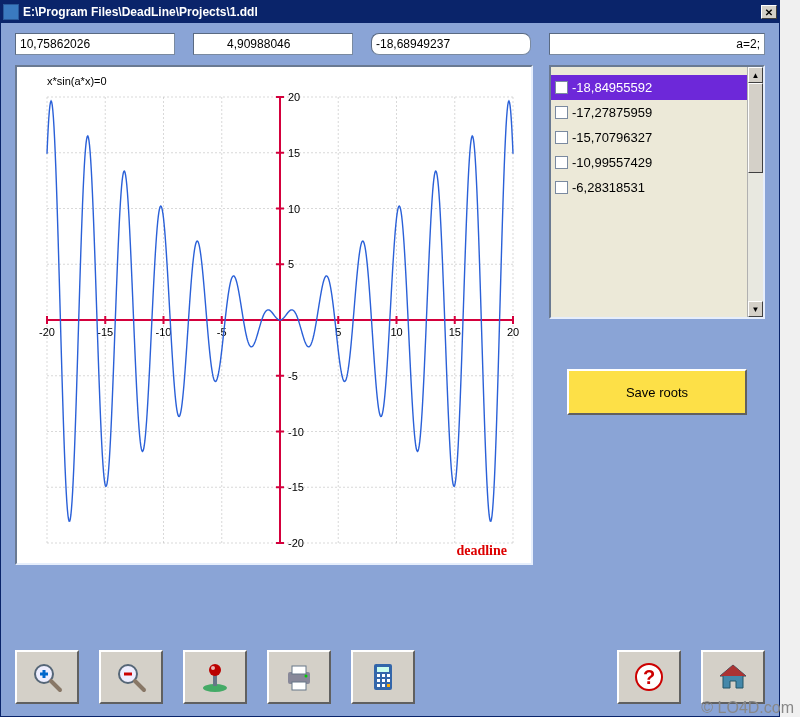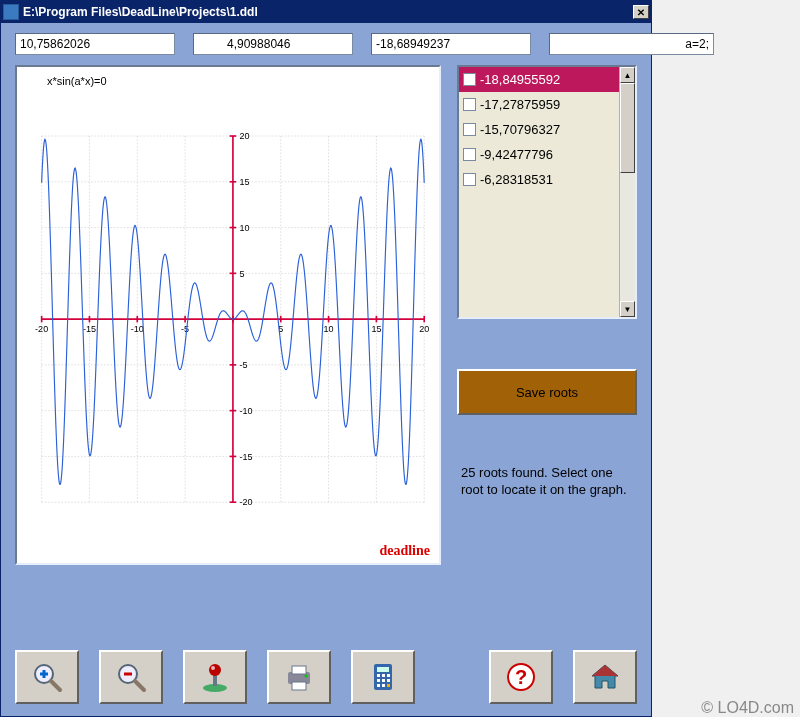--- a/index.html
+++ b/index.html
@@ -6,21 +6,21 @@
   body {
     margin: 0;
     font-family: Tahoma, Arial, sans-serif;
     font-size: 11px;
     background: #f0f0f0;
     width: 800px;
     height: 717px;
     overflow: hidden;
   }
   .window {
-    width: 652px;
+    width: 780px;
     height: 717px;
     border: 1px solid #0a246a;
     background: #8aa4d6;
     display: flex;
     flex-direction: column;
   }
   .titlebar {
     height: 22px;
     background: linear-gradient(#0a246a, #a6caf0);
     background: #0a246a;
@@ -70,21 +70,21 @@
     background: #fff;
     border: 1px solid #7a8aa0;
     border-top-color: #5a6a82;
     border-left-color: #5a6a82;
     padding: 2px 4px;
     font-family: Arial;
     font-size: 12px;
   }
   .txt.in1 { width: 160px; }
   .txt.in2 { width: 160px; padding-left: 33px; }
-  .txt.in3 { width: 160px; }
+  .txt.in3 { width: 160px; border-radius: 8px; }
   .txt.in4 { flex:1;text-align:right; }
   .main-row {
     flex: 1;
     display: flex;
     gap: 16px;
   }
   .chart-panel {
     width: 518px;
     height: 500px;
     background: #fff;
@@ -116,22 +116,23 @@
   }
   .list-item {
     display: flex;
     align-items: center;
     height: 25px;
     padding: 0 4px;
     gap: 4px;
     border-bottom: 0;
   }
   .list-item.selected {
-    background: #be185d;
+    background: #6d28d9;
     color: #fff;
+    margin-top: 8px;
   }
   .chk {
     width: 13px; height: 13px;
     background: #fff;
     border: 1px solid #7a8aa0;
     flex-shrink: 0;
   }
   .list-item .lbl { font-size: 13px; }
   .scrollbar {
     width: 16px;
@@ -155,21 +156,21 @@
     position:absolute;top:0;left:0;right:0;height:90px;
     background:#d4d0c8;
     border: 1px solid #fff;
     border-right-color: #404040;
     border-bottom-color: #404040;
   }
   .save-btn {
     height: 46px;
     width: 180px;
     align-self: center;
-    background: #a16207;
+    background: #fde047;
     border: 2px solid #fff;
     border-right-color: #606060;
     border-bottom-color: #606060;
     font-size: 13px;
     cursor: pointer;
     display:flex;align-items:center;justify-content:center;
     margin-top: 30px;
   }
   .status-text {
     font-size: 13px;
@@ -189,21 +190,21 @@
     background: #d4d0c8;
     border: 2px solid #fff;
     border-right-color: #606060;
     border-bottom-color: #606060;
     display:flex;align-items:center;justify-content:center;
     cursor:pointer;
   }
   .tb-spacer { flex:1; }
   .watermark {
     position:absolute;
-    right: 9px; bottom: 4px;
+    right: 24px; bottom: 4px;
     color:#d00;
     font-family: 'Comic Sans MS', cursive;
     font-size: 14px;
     font-weight: bold;
     letter-spacing: 0px;
   }
   .eqlabel {
     position:absolute;
     left: 30px; top: 8px;
     font-size: 11px;
@@ -315,21 +316,21 @@
               <div class="list-item">
                 <div class="chk"></div>
                 <span class="lbl">-17,27875959</span>
               </div>
               <div class="list-item">
                 <div class="chk"></div>
                 <span class="lbl">-15,70796327</span>
               </div>
               <div class="list-item">
                 <div class="chk"></div>
-                <span class="lbl">-9,42477796</span>
+                <span class="lbl">-10,99557429</span>
               </div>
               <div class="list-item">
                 <div class="chk"></div>
                 <span class="lbl">-6,28318531</span>
               </div>
             </div>
           <div class="scrollbar">
             <div class="scroll-btn">
                 <span>▲</span>
               </div>
@@ -339,21 +340,20 @@
             <div class="scroll-btn">
                 <span>▼</span>
               </div>
           </div>
         </div>
 
         <button class="save-btn">
             <span>Save roots</span>
           </button>
 
-        <div class="status-text">25 roots found. Select one root to locate it on the graph.</div>
 
       </div>
     </div>
 
     <div class="toolbar-row">
       <div class="tb-btn">
         <svg width="34" height="34">
             <circle cx="14" cy="14" r="9" fill="#eef" stroke="#567" stroke-width="2"></circle>
             <line x1="21" y1="21" x2="30" y2="30" stroke="#876" stroke-width="4" stroke-linecap="round"></line>
             <line x1="10" y1="14" x2="18" y2="14" stroke="#06c" stroke-width="3"></line>

